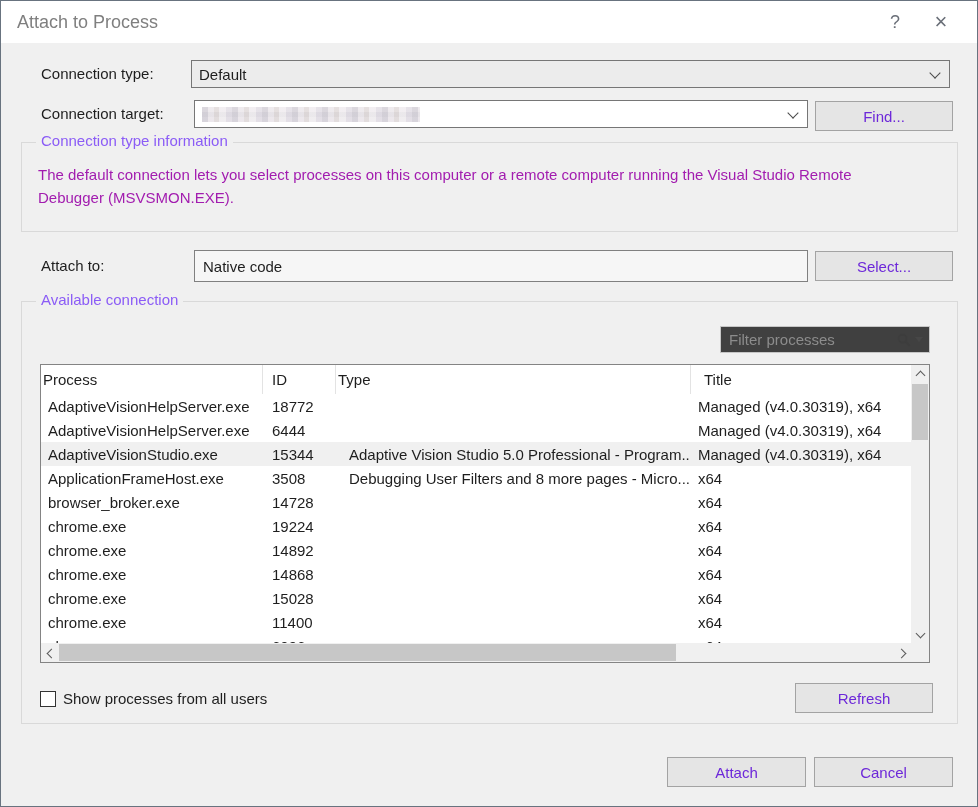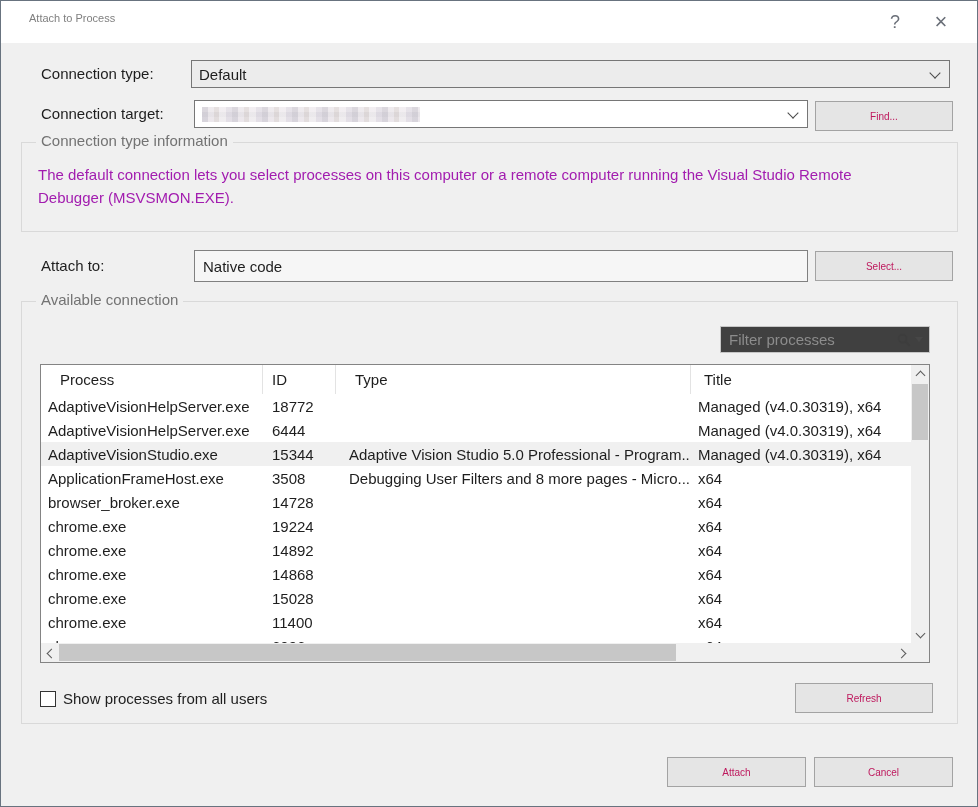--- a/index.html
+++ b/index.html
@@ -4,41 +4,41 @@
 <style>
   * { margin:0; padding:0; box-sizing:border-box; }
   html,body { background:#d4d4d4; font-family:"Liberation Sans", sans-serif; }
   .window {
     position:relative; width:978px; height:807px;
     background:#f0f0f0; border:1px solid #68737f; overflow:hidden;
     font-size:15px; color:#1e1e1e;
   }
   
   .titlebar { position:absolute; top:0; left:0; right:0; height:42px; background:#ffffff; }
-  .titlebar .title { position:absolute; left:28px; top:11px; color:#7f7f7f; font-size:11px; }
+  .titlebar .title { position:absolute; left:16px; top:11px; color:#7f7f7f; font-size:18px; }
   .tb-btn { position:absolute; top:0; width:44px; height:42px; display:flex; align-items:center; justify-content:center; color:#6a6f78; font-size:18px; cursor:default; }
   .tb-help { right:60px; }
   .tb-close { right:14px; font-size:22px; font-weight:300; }
   
   .form-label { position:absolute; left:40px; line-height:28px; }
   .combobox {
     position:absolute; height:28px; background:#ececec; border:1px solid #767676;
     display:flex; align-items:center; padding:0 28px 0 7px; cursor:default;
   }
   .combobox.editable { background:#ffffff; }
   .chev { position:absolute; right:9px; top:50%; margin-top:-5px; width:9px; height:9px; }
   .chev:before { content:""; position:absolute; left:0; top:0; width:7px; height:7px;
     border-right:1.4px solid #4a4a4a; border-bottom:1.4px solid #4a4a4a; transform:rotate(45deg); }
   .btn {
     position:absolute; height:30px; background:#e5e5e5; border:1px solid #a3a3a3;
-    display:flex; align-items:center; justify-content:center; font-size:10px; color:#be185d; cursor:default;
+    display:flex; align-items:center; justify-content:center; font-size:15px; color:#6d28d9; cursor:default;
   }
   .groupbox { position:absolute; border:1px solid #d9d9d9; }
   .groupbox > .legend {
-    position:absolute; top:-11px; left:14px; background:#f0f0f0; padding:0 5px; color:#737373;
+    position:absolute; top:-11px; left:14px; background:#f0f0f0; padding:0 5px; color:#8b5cf6;
   }
   
   .redacted {
     width:218px; height:15px; opacity:.85;
     background-image:
       repeating-linear-gradient(90deg, rgba(176,170,184,.45) 0 6px, rgba(228,222,228,.55) 6px 12px, rgba(198,186,182,.4) 12px 17px, rgba(236,232,236,.6) 17px 24px, rgba(205,198,212,.45) 24px 30px),
       repeating-linear-gradient(0deg, rgba(225,220,226,.6) 0 5px, rgba(196,190,200,.5) 5px 10px, rgba(233,228,232,.55) 10px 15px);
   }
   .readonly-box {
     position:absolute; height:32px; background:#f6f6f6; border:1px solid #808080;
@@ -52,21 +52,21 @@
   }
   .filterbox .ph { color:#8c8c8c; font-size:15px; white-space:nowrap; overflow:hidden; }
   .filter-icons { position:absolute; right:6px; top:0; height:100%; display:flex; align-items:center; gap:4px; }
   .tri-down { width:0; height:0; border-left:4px solid transparent; border-right:4px solid transparent; border-top:5px solid #474747; }
   
   .listview { position:absolute; background:#ffffff; border:1px solid #848484; overflow:hidden; }
   .lv-header {
     position:absolute; top:0; left:0; right:18px; height:29px;
     display:grid; grid-template-columns:222px 73px 355px 1fr; align-items:center; background:#ffffff;
   }
-  .lv-header .hcell { height:100%; display:flex; align-items:center; border-right:1px solid #e3e3e3; padding-left:19px; }
+  .lv-header .hcell { height:100%; display:flex; align-items:center; border-right:1px solid #e3e3e3; padding-left:2px; }
   .lv-header .hcell:last-child { border-right:none; }
   .lv-header .hcell.c-id { padding-left:9px; }
   .lv-header .hcell.c-title { padding-left:13px; }
   .lv-rows { position:absolute; top:29px; left:0; right:18px; bottom:19px; overflow:hidden; }
   .lv-row { height:24px; display:grid; grid-template-columns:222px 73px 355px 1fr; align-items:center; background:#ffffff; }
   .lv-row.selected { background:#f0f0f0; }
   .lv-row span { white-space:nowrap; overflow:hidden; display:block; }
   .lv-row .c-process { padding-left:7px; }
   .lv-row .c-id { padding-left:9px; }
   .lv-row .c-title { padding-left:13px; }

